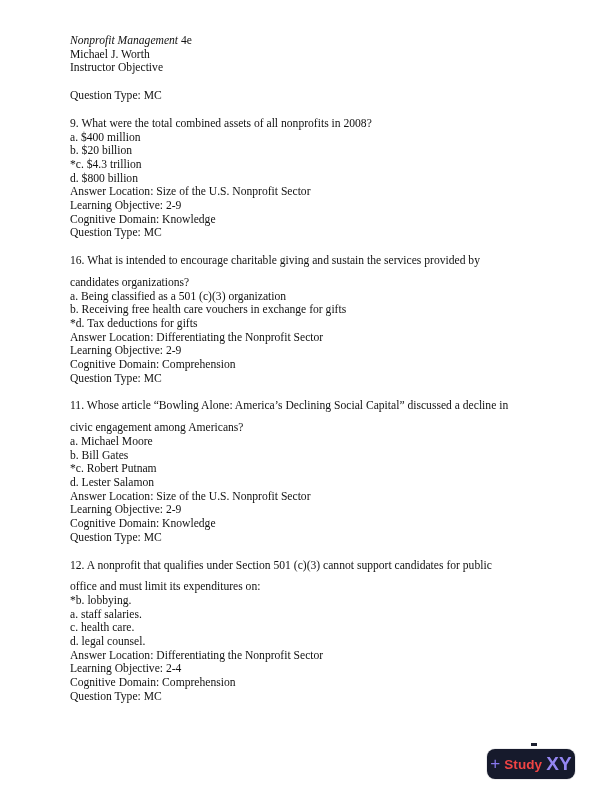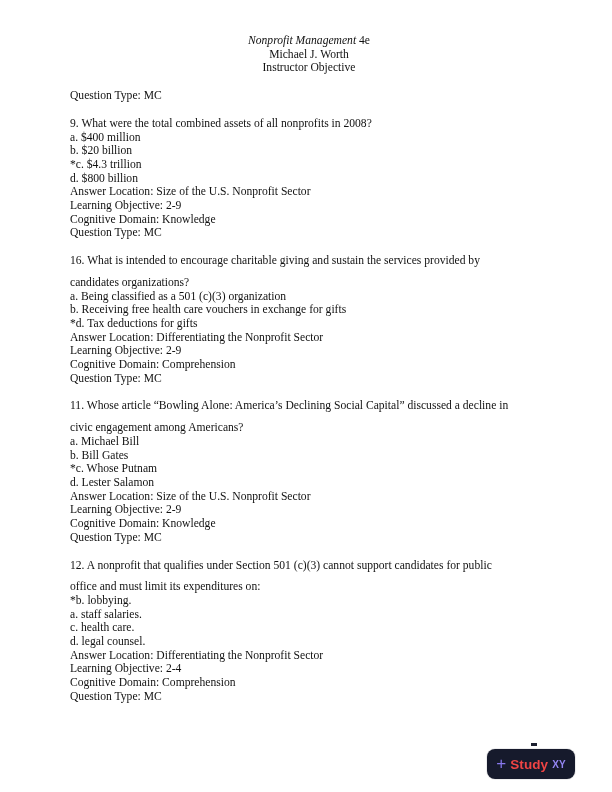--- a/index.html
+++ b/index.html
@@ -11,21 +11,21 @@
     color:#111111;
     overflow:hidden;
   }
   .page{
     position:absolute;inset:0;
     box-sizing:border-box;
     padding:34px 64px 0 70px;
     font-size:11.6px;
     line-height:13.7px;
   }
-  .hdr{text-align:center;margin:0 0 0 0;}
+  .hdr{margin:0 0 0 0;}
   .hline{white-space:nowrap;}
   .it{font-style:italic;}
   .intro{margin-top:14px;}
   .qblock{margin-top:14px;}
   .ln{min-height:13.7px;white-space:nowrap;}
   .qtext .ln{white-space:nowrap;margin-top:8px;}
   .badge{
     position:absolute;
     right:37px;bottom:13px;
     width:88px;height:30px;
@@ -40,21 +40,21 @@
     color:#8878ee;
     font-size:17px;
     font-weight:300;
     line-height:1;
     margin-top:-1px;
   }
   .badge .brand{
     font-size:13.5px;font-weight:700;color:#ef4444;letter-spacing:0.1px;
   }
   .badge .brand-accent{
-    font-size:10px;font-weight:700;color:#9486f2;letter-spacing:0.1px;margin-left:0px;
+    font-size:19px;font-weight:700;color:#9486f2;letter-spacing:0.1px;margin-left:0px;
   }
   .glyph-fragment{
     position:absolute;
     left:531px;top:743px;
     width:6px;height:3px;
     background:#1c2030;
   }
 </style>
 </head>
 <body>
@@ -95,23 +95,23 @@
     <div class="ln">Learning Objective: 2-9</div>
     <div class="ln">Cognitive Domain: Comprehension</div>
     <div class="ln">Question Type: MC</div>
   </section>
 
   <section class="qblock">
     <div class="qtext">
       <div class="ln">11. Whose article “Bowling Alone: America’s Declining Social Capital” discussed a decline in</div>
       <div class="ln">civic engagement among Americans?</div>
     </div>
-    <div class="ln">a. Michael Bill</div>
+    <div class="ln">a. Michael Moore</div>
     <div class="ln">b. Bill Gates</div>
-    <div class="ln">*c. Whose Putnam</div>
+    <div class="ln">*c. Robert Putnam</div>
     <div class="ln">d. Lester Salamon</div>
     <div class="ln">Answer Location: Size of the U.S. Nonprofit Sector</div>
     <div class="ln">Learning Objective: 2-9</div>
     <div class="ln">Cognitive Domain: Knowledge</div>
     <div class="ln">Question Type: MC</div>
   </section>
 
   <section class="qblock">
     <div class="qtext">
       <div class="ln">12. A nonprofit that qualifies under Section 501 (c)(3) cannot support candidates for public</div>

